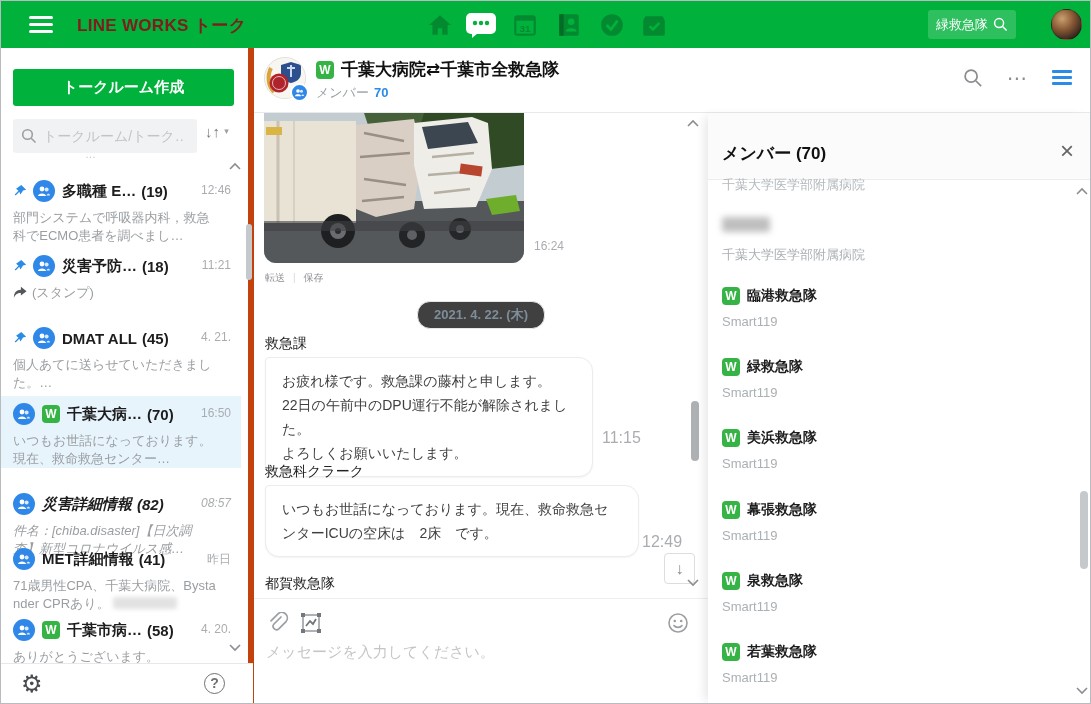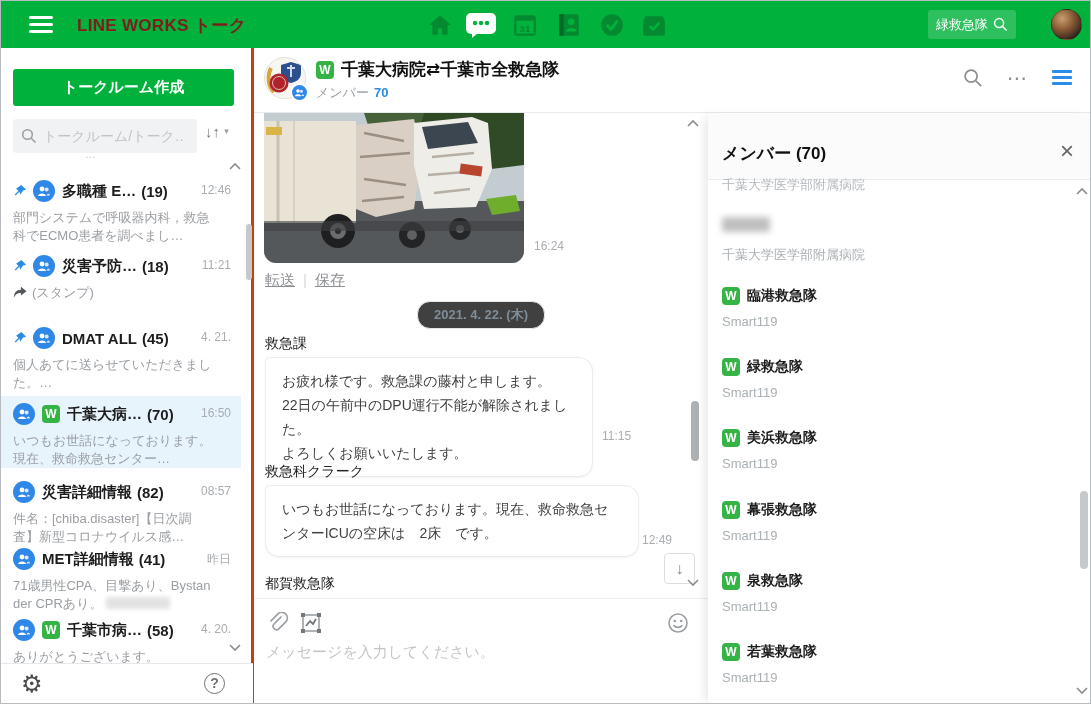--- a/index.html
+++ b/index.html
@@ -11,21 +11,21 @@
   
   .topbar { position:absolute; left:0; top:0; width:1091px; height:47px; background:#00b13c; }
   .hamburger { position:absolute; left:28px; top:15px; width:24px; height:17px; cursor:pointer; }
   .hamburger i { display:block; height:3px; background:#fff; border-radius:2px; margin-bottom:4px; }
   .app-title { position:absolute; left:76px; top:13px; color:#7f1d1d; font-size:17px; font-weight:bold; letter-spacing:.3px; }
   .tb-ic { position:absolute; top:11px; width:26px; height:26px; }
   .emp-search { position:absolute; right:76px; top:9px; width:88px; height:29px; background:rgba(255,255,255,.18); border-radius:3px; display:flex; align-items:center; justify-content:space-between; padding:0 8px; color:#fff; font-size:13px; cursor:pointer; }
   .tb-avatar { position:absolute; right:10px; top:8px; width:31px; height:31px; border-radius:50%; background:radial-gradient(circle at 35% 30%, #c9a070 0%, #8a5a35 40%, #3a2a20 75%, #14100c 100%); border:1px solid rgba(0,0,0,.2); }
 
   
-  .sidebar { position:absolute; left:0; top:47px; width:253px; height:657px; background:#fff; border-right:3px solid #c2410c; }
+  .sidebar { position:absolute; left:0; top:47px; width:253px; height:657px; background:#fff; border-right:6px solid #c2410c; }
   .create-btn { position:absolute; left:12px; top:21px; width:221px; height:37px; background:#00b13c; color:#fff; border:none; border-radius:3px; font-size:15px; font-weight:bold; cursor:pointer; font-family:inherit; }
   .sb-search { position:absolute; left:12px; top:71px; width:184px; height:34px; background:#f1f2f3; border-radius:3px; display:flex; align-items:center; padding:4px 8px; }
   .sb-search input { border:none; background:transparent; outline:none; width:140px; font-size:14px; color:#555; margin-left:6px; font-family:inherit; }
   .sb-search input::placeholder { color:#c2c5c8; }
   .sort-btn { position:absolute; left:204px; top:75px; width:34px; height:26px; color:#7b7f83; font-size:15px; cursor:pointer; }
   .sort-btn .caret { font-size:9px; vertical-align:3px; color:#9ba0a4; }
   .partial-dots { position:absolute; left:84px; top:100px; color:#c9c9c9; font-size:11px; }
 
   .room { position:absolute; left:0; width:240px; padding:0 0 0 12px; cursor:pointer; }
   .room.sel { background:#e7f4fc; }
@@ -59,27 +59,27 @@
   .ch-sub b { color:#2b8ce8; margin-left:5px; font-size:13px; }
   .ch-actions { position:absolute; right:20px; top:20px; display:flex; gap:24px; align-items:center; }
   .ch-more { font-size:20px; color:#8a8e92; letter-spacing:1px; line-height:20px; cursor:pointer; }
   .blue-menu { width:20px; height:16px; cursor:pointer; }
   .blue-menu i { display:block; height:3px; background:#2b8ce8; border-radius:1px; margin-bottom:3px; }
 
   
   .msgs { position:absolute; left:253px; top:112px; width:454px; height:485px; background:#fff; overflow:hidden; }
   .photo-msg { position:absolute; left:10px; top:0; width:260px; height:150px; border-radius:0 0 12px 12px; overflow:hidden; cursor:pointer; }
   .photo-time { position:absolute; left:280px; top:126px; font-size:12px; color:#a9adb1; }
-  .photo-actions { position:absolute; left:11px; top:158px; font-size:15px; color:#8d9195;text-decoration:underline; }
+  .photo-actions { position:absolute; left:11px; top:158px; font-size:10px; color:#8d9195; }
   .photo-actions span { cursor:pointer; }
   .photo-actions .sep { margin:0 8px; color:#d7d9db; }
   .date-chip { position:absolute; left:50%; transform:translateX(-50%); top:188px; border:1px solid #e4e6e8; border-radius:13px; padding:4px 16px; font-size:13px; font-weight:bold; color:#7e8d9a; background:#404040; white-space:nowrap; }
   .sender { position:absolute; left:11px; font-size:14px; font-weight:normal; color:#222; }
   .bubble { position:absolute; left:11px; background:#fff; border:1px solid #ececec; border-radius:4px 14px 14px 14px; box-shadow:0 1px 2px rgba(0,0,0,.05); padding:11px 16px; font-size:14px; line-height:24px; color:#3f3f3f; white-space:pre-line; }
-  .msg-time { position:absolute; font-size:12px; color:#a9adb1; }
+  .msg-time { position:absolute; font-size:16px; color:#a9adb1; }
   .to-bottom { position:absolute; left:410px; top:440px; width:31px; height:31px; background:#fff; border:1px solid #ddd; border-radius:4px; color:#8a8e92; font-size:16px; text-align:center; line-height:29px; cursor:pointer; }
   .chat-scroll-up { position:absolute; left:686px; top:118px; }
   .chat-scroll-dn { position:absolute; left:686px; top:578px; }
   .chat-thumb { position:absolute; left:690px; top:400px; width:8px; height:60px; background:#aeb1b4; border-radius:4px; }
 
   
   .input-area { position:absolute; left:253px; top:597px; width:454px; height:107px; background:#fff; border-top:1px solid #eceeef; }
   .in-ic { position:absolute; top:13px; width:22px; height:22px; cursor:pointer; }
   .msg-placeholder { position:absolute; left:12px; top:44px; font-size:15px; color:#c3c6c9; cursor:text; }
 
@@ -237,21 +237,21 @@
             </svg>
           </span>
         <span class="wbadge">W</span>
         <span class="room-name">千葉大病…</span>
         <span class="room-count">(70)</span>
         <span class="room-time" style="top:10px">16:50</span>
       </div>
       <div class="room-prev">いつもお世話になっております。現在、救命救急センター…</div>
     </div>
 
-    <div class="room" style="top:432px; height:70px;">
+    <div class="room" style="top:444px; height:70px;font-style:italic;">
       <div class="room-row1">
         <span class="grp-av">
             <svg width="14" height="12" viewBox="0 0 14 12">
               <circle cx="5" cy="4" r="2.4" fill="#fff"></circle>
               <circle cx="9.6" cy="4.4" r="2" fill="#dce9fb"></circle>
               <path d="M1 11 C1 7.5 9 7.5 9 11 Z" fill="#fff"></path>
               <path d="M9.5 10.5 C10 8 13 8.2 13 10.5 Z" fill="#dce9fb"></path>
             </svg>
           </span>
         <span class="room-name">災害詳細情報</span>
@@ -268,21 +268,21 @@
               <circle cx="5" cy="4" r="2.4" fill="#fff"></circle>
               <circle cx="9.6" cy="4.4" r="2" fill="#dce9fb"></circle>
               <path d="M1 11 C1 7.5 9 7.5 9 11 Z" fill="#fff"></path>
               <path d="M9.5 10.5 C10 8 13 8.2 13 10.5 Z" fill="#dce9fb"></path>
             </svg>
           </span>
         <span class="room-name">MET詳細情報</span>
         <span class="room-count">(41)</span>
         <span class="room-time">昨日</span>
       </div>
-      <div class="room-prev"><span>71歳男性CPA、目撃あり、Bystander CPRあり。</span> <span class="blur-chip"></span></div>
+      <div class="room-prev"><span>71歳男性CPA、千葉大病院、Bystander CPRあり。</span> <span class="blur-chip"></span></div>
     </div>
 
     <div class="room" style="top:570px; height:44px;">
       <div class="room-row1">
         <span class="grp-av">
             <svg width="14" height="12" viewBox="0 0 14 12">
               <circle cx="5" cy="4" r="2.4" fill="#fff"></circle>
               <circle cx="9.6" cy="4.4" r="2" fill="#dce9fb"></circle>
               <path d="M1 11 C1 7.5 9 7.5 9 11 Z" fill="#fff"></path>
               <path d="M9.5 10.5 C10 8 13 8.2 13 10.5 Z" fill="#dce9fb"></path>

